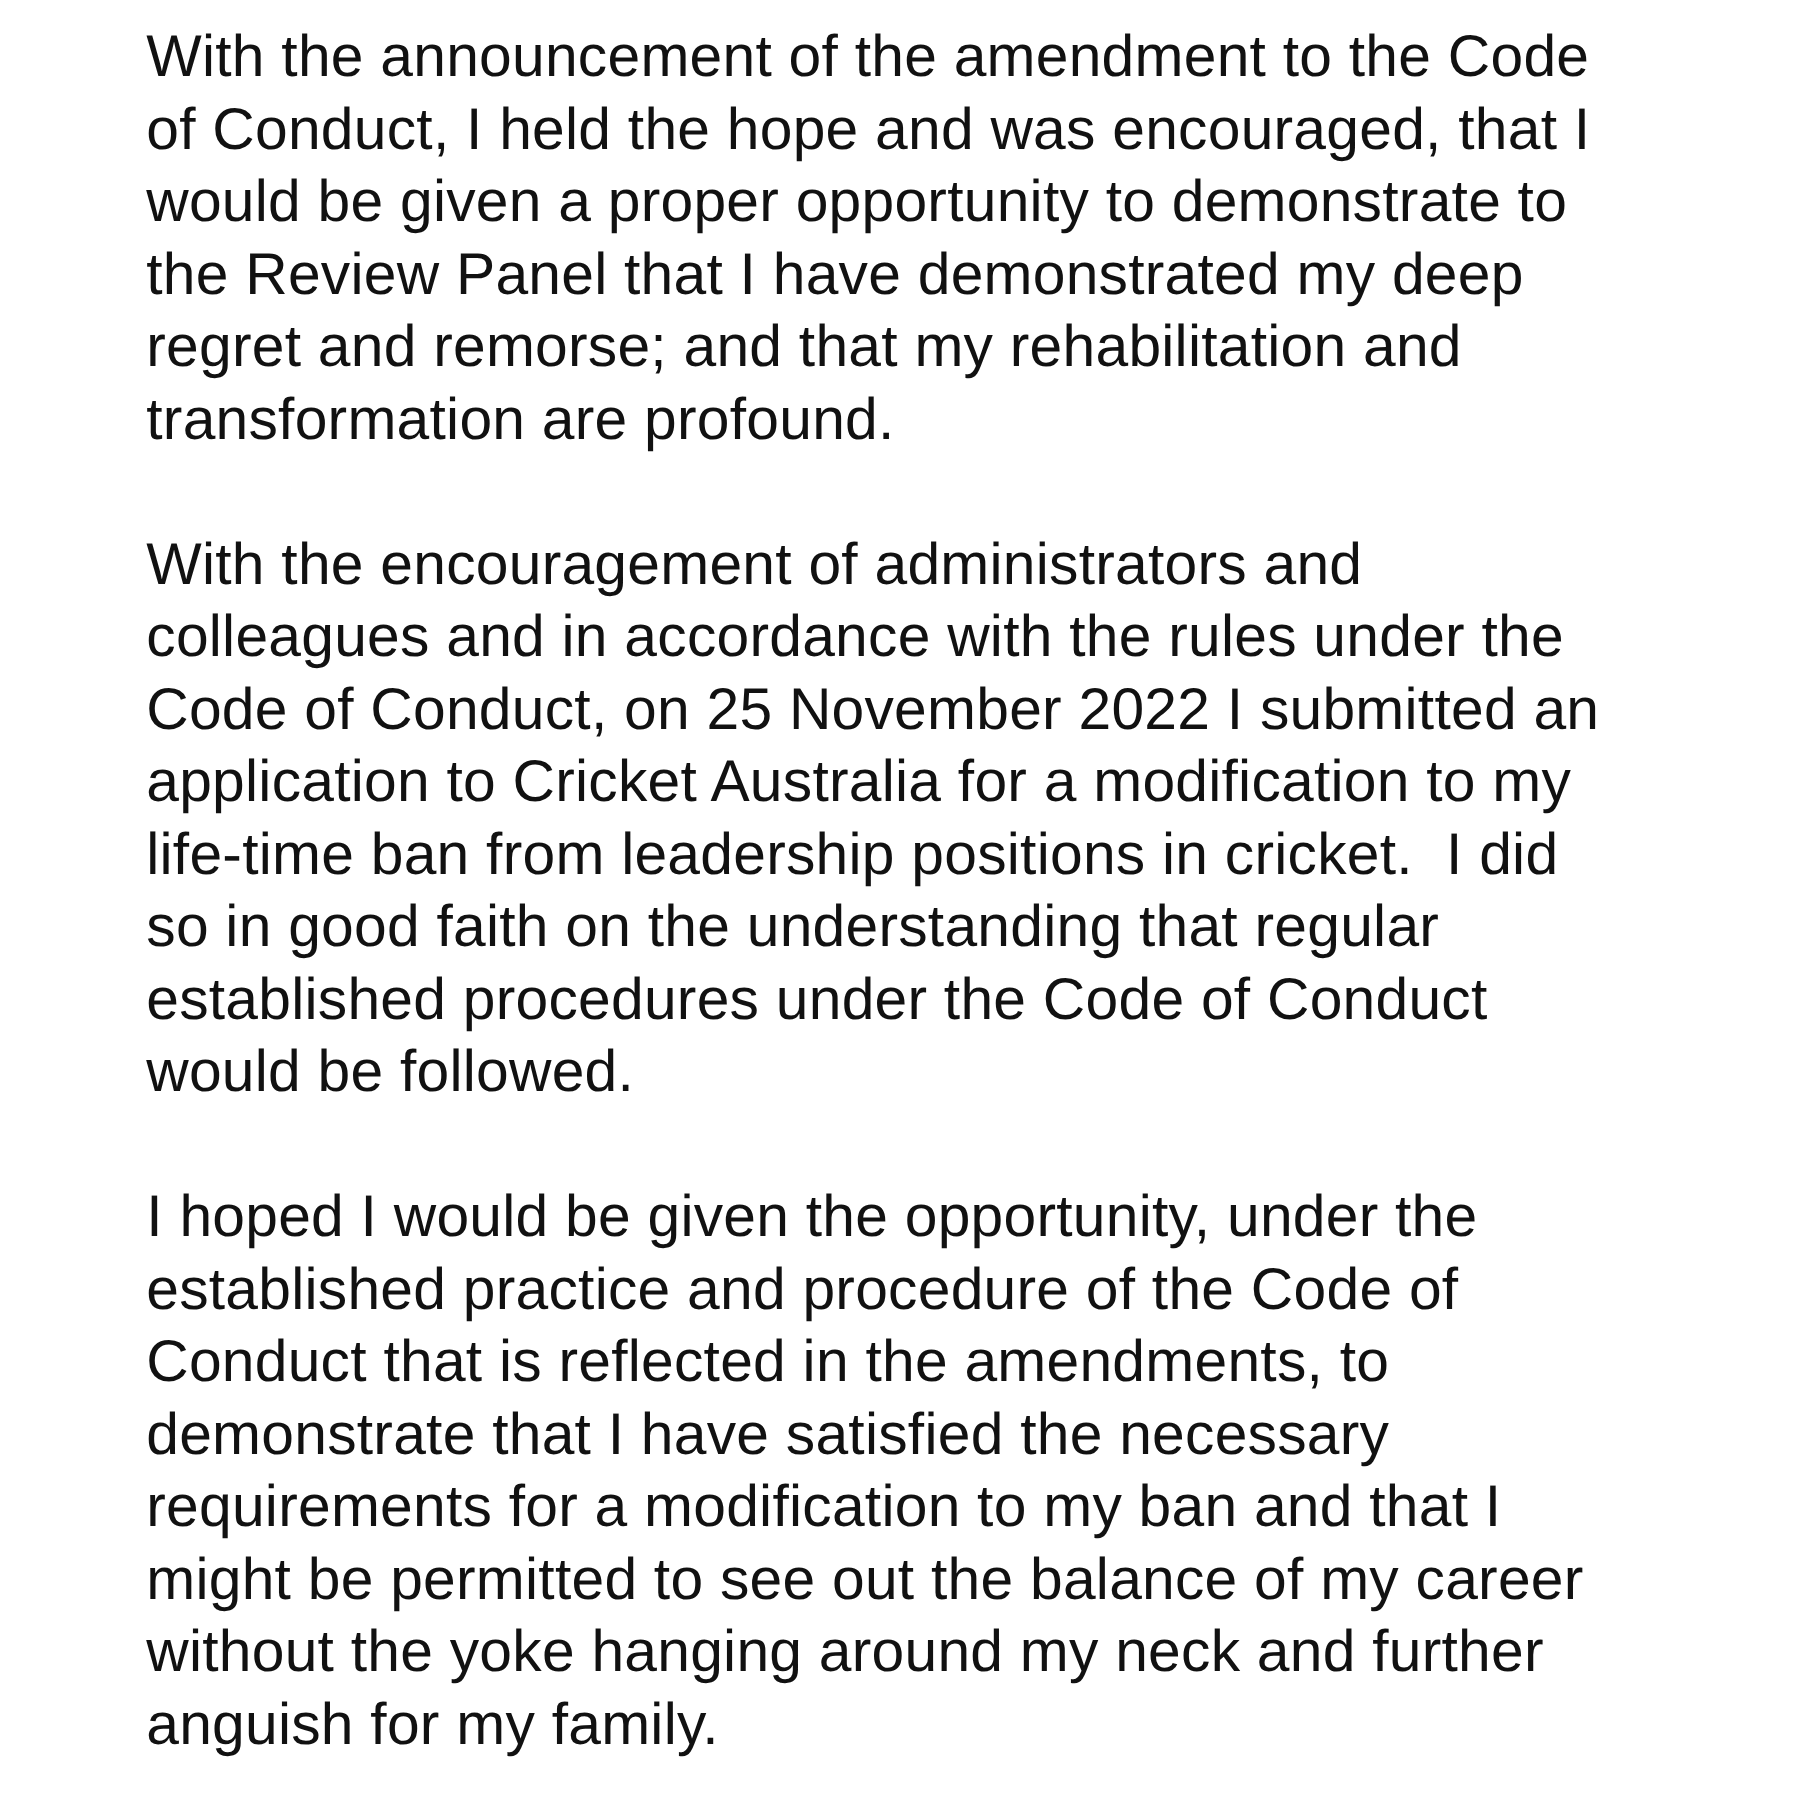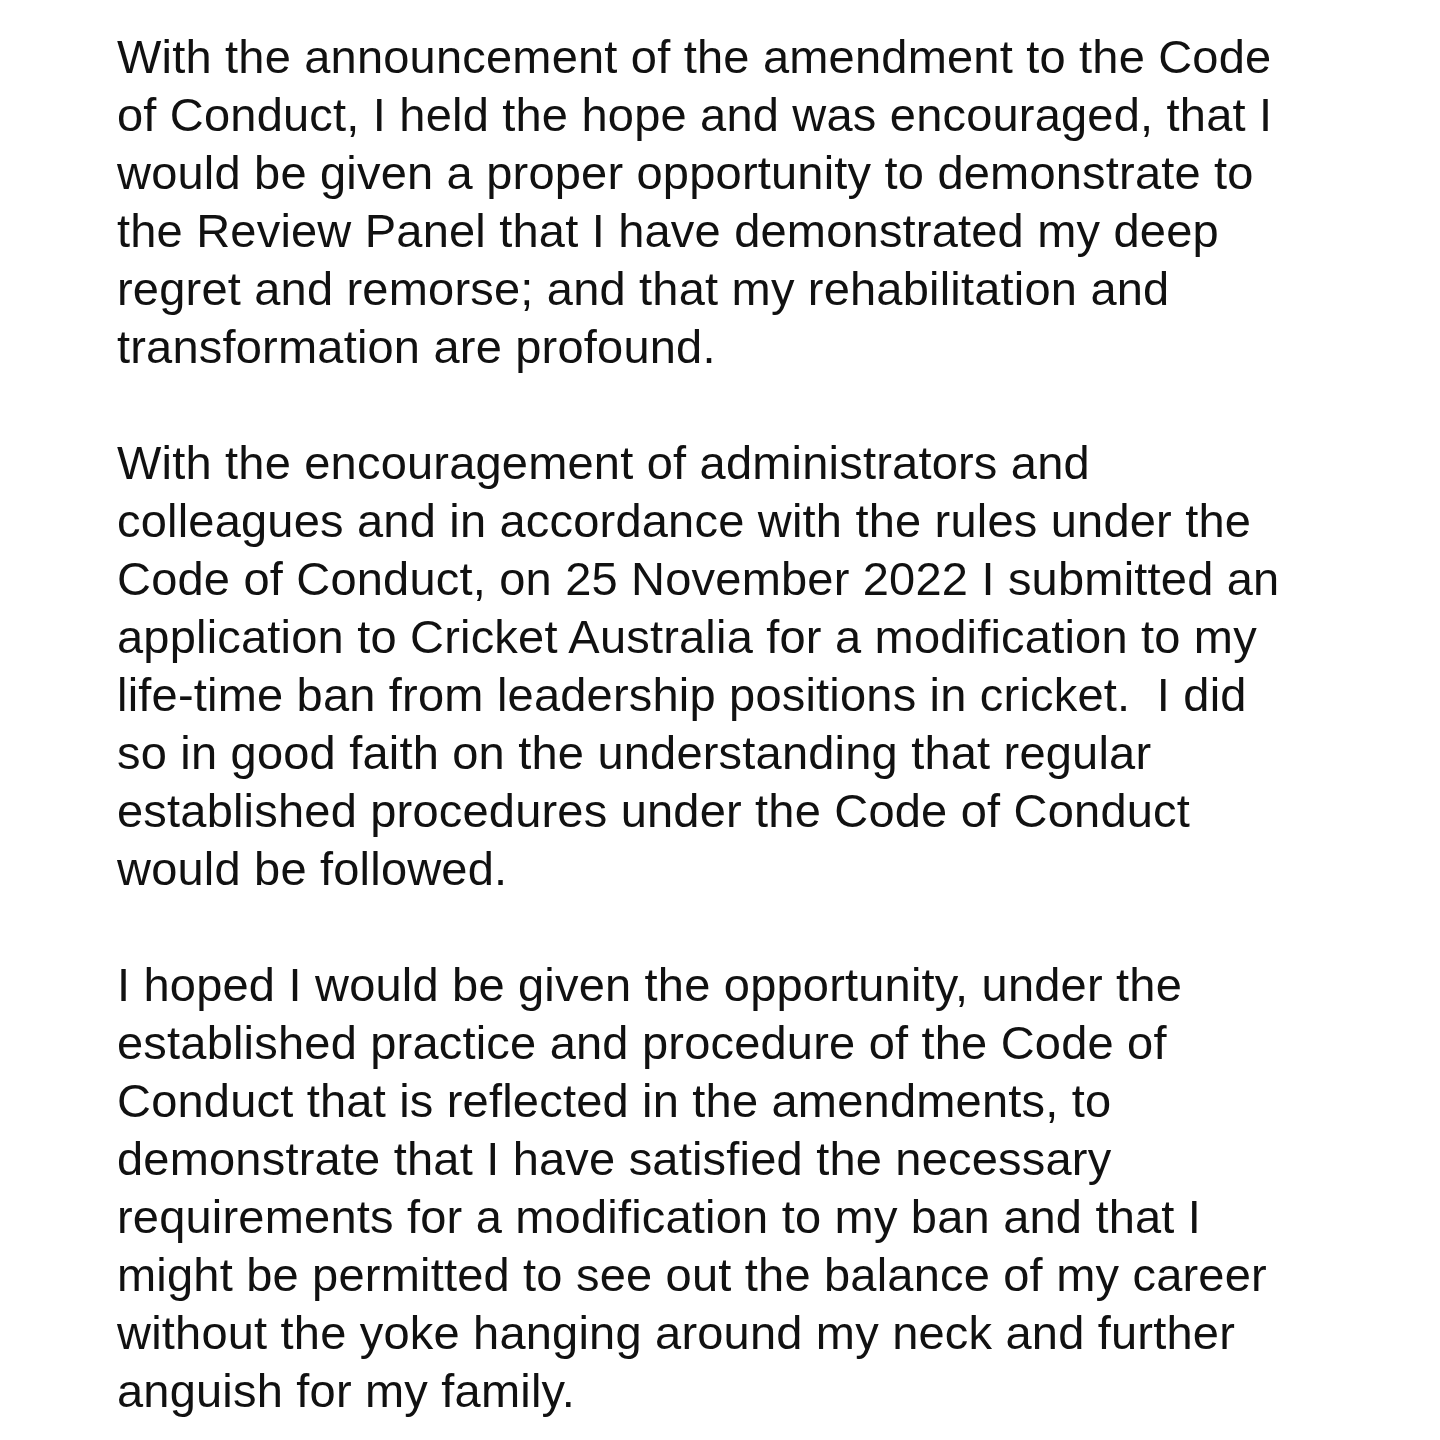--- a/index.html
+++ b/index.html
@@ -10,21 +10,21 @@
   body {
     width: 1440px;
     height: 1440px;
     overflow: hidden;
     font-family: "Liberation Sans", sans-serif;
   }
   .statement {
     box-sizing: border-box;
     width: 1440px;
     height: 1240px;
-    padding: 28px 30px 0 117px;
+    padding: 16px 30px 0 117px;
     background: #ffffff;
   }
   .statement p {
     margin: 0 0 58px 0;
     font-size: 47px;
     line-height: 58px;
     font-weight: 400;
     color: #111111;
     letter-spacing: 0.2px;
     white-space: pre-wrap; 

